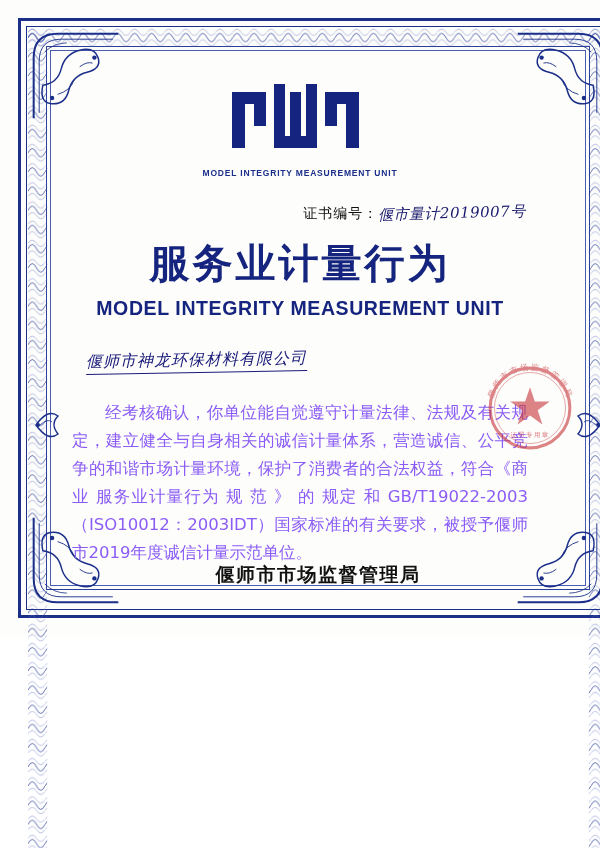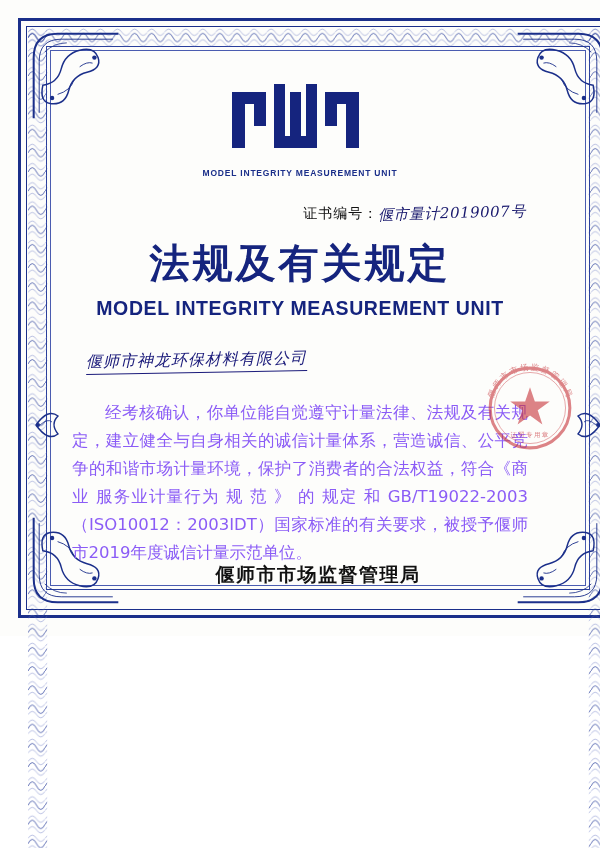--- a/index.html
+++ b/index.html
@@ -312,21 +312,21 @@
       </svg>
       <div class="logo-sub">MODEL INTEGRITY MEASUREMENT UNIT</div>
     </div>
 
     
     <div class="cert-no">
       <span class="label">证书编号：</span><span class="hand">偃市量计2019007号</span>
     </div>
 
     
-    <div class="title-cn">法规及有关规定</div>
+    <div class="title-cn">服务业计量行为</div>
     <div class="title-en">MODEL INTEGRITY MEASUREMENT UNIT</div>
 
     
     <div class="recipient">偃师市神龙环保材料有限公司</div>
 
     
     <div class="body-text">
       <p>经考核确认，你单位能自觉遵守计量法律、法规及有关规定，建立健全与自身相关的诚信计量体系，营造诚信、公平竞争的和谐市场计量环境，保护了消费者的合法权益，符合《商业 服务业计量行为 规 范 》 的 规定 和 GB/T19022-2003（ISO10012：2003IDT）国家标准的有关要求，被授予偃师市2019年度诚信计量示范单位。</p>
     </div>
 

